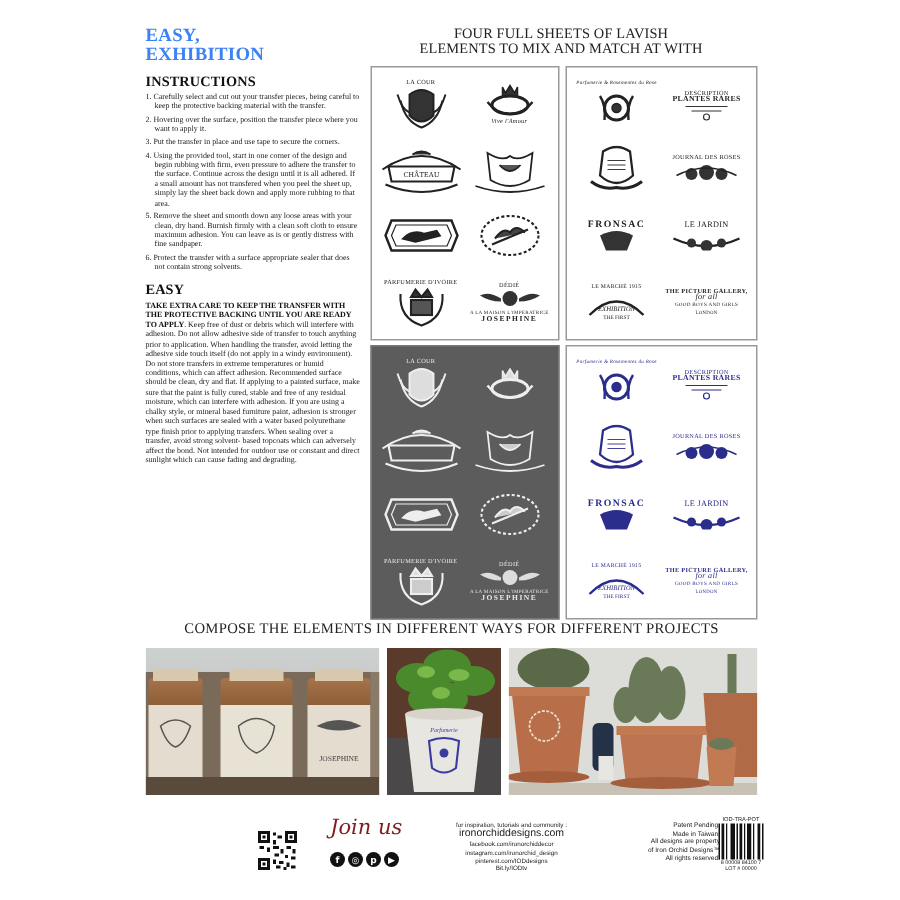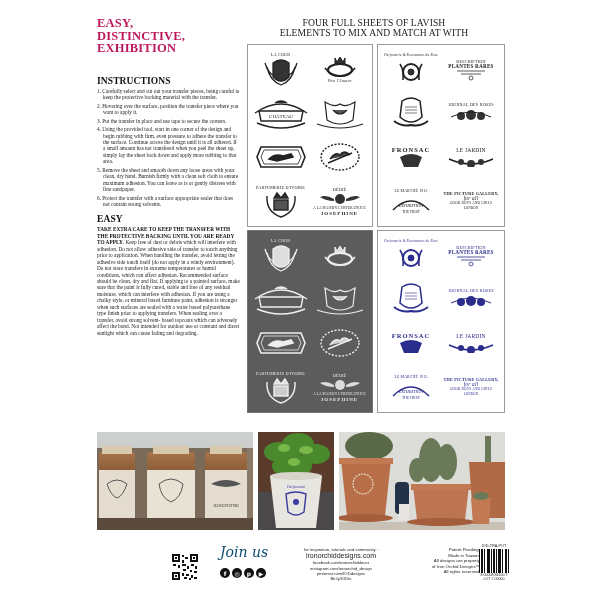--- a/index.html
+++ b/index.html
@@ -3,22 +3,22 @@
 <meta charset="utf-8">
 <style>
   * { box-sizing: border-box; margin: 0; padding: 0; }
   html, body { width: 600px; height: 600px; background: #ffffff; overflow: hidden; }
   body { position: relative; font-family: "Liberation Serif", "DejaVu Serif", serif; color: #1a1a1a; }
 
   .page { position: absolute; left: 0; top: 0; width: 600px; height: 600px; background: #fff; }
 
   
   .left-col { position: absolute; left: 97px; top: 17px; width: 143px; }
-  .hero-title { font-family: "Liberation Serif", serif; font-weight: bold; font-size: 12.5px; line-height: 12.5px; letter-spacing: 0.2px; color: #be185d; }
-  .section-h { font-weight: bold; font-size: 9.5px; margin-top: 21px; margin-bottom: 2px; color: #111; letter-spacing: 0.1px; }
+  .hero-title { font-family: "Liberation Serif", serif; font-weight: bold; font-size: 12.5px; line-height: 12.5px; letter-spacing: 0.2px; color: #3b82f6; }
+  .section-h { font-weight: bold; font-size: 9.5px; margin-top: 8px; margin-bottom: 2px; color: #111; letter-spacing: 0.1px; }
   ol.steps { list-style: none; }
   ol.steps li { font-size: 5.3px; line-height: 6.4px; margin-bottom: 2.2px; padding-left: 6px; text-indent: -6px; color: #222; }
   .tips-body { font-size: 5.3px; line-height: 6.45px; color: #222; }
   .tips-body b { font-weight: bold; color: #111; }
 
   
   .sheets-title { position: absolute; left: 243px; top: 18px; width: 262px; text-align: center; font-size: 9.6px; line-height: 10px; color: #222; letter-spacing: 0.1px; }
 
   .sheet { position: absolute; border: 1px solid #9a9a9a; overflow: hidden; }
   .sheet.light { background: #ffffff; }
@@ -34,21 +34,21 @@
   .blue .cap, .blue .big { color: #2b2d8c; }
 
   .compose-title { position: absolute; left: 95px; top: 414px; width: 412px; text-align: center; font-size: 9.8px; color: #222; letter-spacing: 0.2px; }
 
   .photo { position: absolute; overflow: hidden; }
 
   
   .signature { position: absolute; left: 96px; top: 546px; width: 70px; height: 40px; }
   .qr { position: absolute; left: 172px; top: 554px; width: 26px; height: 26px; }
   .join { position: absolute; left: 216px; top: 546px; width: 60px; height: 40px; }
-  .join-text { font-family: "DejaVu Serif", serif; font-style: italic; font-size: 14px; color: #0c4a6e; position: absolute; left: 4px; top: -2px; }
+  .join-text { font-family: "DejaVu Serif", serif; font-style: italic; font-size: 14px; color: #7f1d1d; position: absolute; left: 4px; top: -2px; }
   .socials { position: absolute; left: 4px; top: 22px; display: flex; gap: 2px; }
   .soc { width: 10px; height: 10px; border-radius: 50%; background: #111; color: #fff; font-family: "DejaVu Sans", sans-serif; font-size: 6px; font-weight: bold; display: flex; align-items: center; justify-content: center; }
   .community { position: absolute; left: 286px; top: 547px; width: 110px; text-align: center; font-family: "Liberation Sans", sans-serif; color: #222; }
   .community .s { font-size: 4.2px; line-height: 5.3px; }
   .community .site { font-size: 7px; line-height: 8px; }
   .legal { position: absolute; left: 418px; top: 547px; width: 62px; text-align: right; font-family: "Liberation Sans", sans-serif; font-size: 4.4px; line-height: 5.6px; color: #222; }
   .barcode-wrap { position: absolute; left: 476px; top: 544px; width: 36px; height: 48px; font-family: "Liberation Sans", sans-serif; }
   .bc-top { font-size: 3.8px; text-align: center; color: #222; }
   .bc-bars { height: 24px; margin: 1px 3px 0; display: flex; align-items: stretch; }
   .bc-bars span { display: block; background: #111; }
@@ -56,21 +56,20 @@
   .bc-lot { font-size: 3.6px; text-align: center; color: #222; }
 </style>
 </head>
 <body>
 
 <div class="page">
 
   <div class="left-col">
     <div class="hero-title">
       <div>EASY,</div>
-      <div>DISTINCTIVE,</div>
       <div>EXHIBITION</div>
     </div>
 
     <div class="section-h">INSTRUCTIONS</div>
     <ol class="steps">
       <li>1. Carefully select and cut out your transfer pieces, being careful to keep the protective backing material with the transfer.</li>
       <li>2. Hovering over the surface, position the transfer piece where you want to apply it.</li>
       <li>3. Put the transfer in place and use tape to secure the corners.</li>
       <li>4. Using the provided tool, start in one corner of the design and begin rubbing with firm, even pressure to adhere the transfer to the surface. Continue across the design until it is all adhered. If a small amount has not transfered when you peel the sheet up, simply lay the sheet back down and apply more rubbing to that area.</li>
       <li>5. Remove the sheet and smooth down any loose areas with your clean, dry hand. Burnish firmly with a clean soft cloth to ensure maximum adhesion. You can leave as is or gently distress with fine sandpaper.</li>
@@ -417,20 +416,21 @@
       </div>
       <div class="motif">
         <div class="cap" style="font-size:4.2px; font-weight:bold">THE PICTURE GALLERY,</div>
         <div class="cap" style="font-size:5.4px; font-style:italic">for all</div>
         <div class="cap" style="font-size:3.4px">GOOD BOYS AND GIRLS</div>
         <div class="cap" style="font-size:3.2px">LONDON</div>
       </div>
     </div>
   </div>
 
+  <div class="compose-title">COMPOSE THE ELEMENTS IN DIFFERENT WAYS FOR DIFFERENT PROJECTS</div>
 
   <div class="photo" style="left:97px; top:432px; width:156px; height:98px;">
     <svg width="156" height="98" viewBox="0 0 156 98">
       <defs>
         <linearGradient id="wall1" x1="0" y1="0" x2="0" y2="1">
             <stop offset="0" stop-color="#cdd1d0"></stop>
             <stop offset="1" stop-color="#b8b5ad"></stop>
           </linearGradient>
         <linearGradient id="crockTop" x1="0" y1="0" x2="0" y2="1">
             <stop offset="0" stop-color="#a7734a"></stop>

